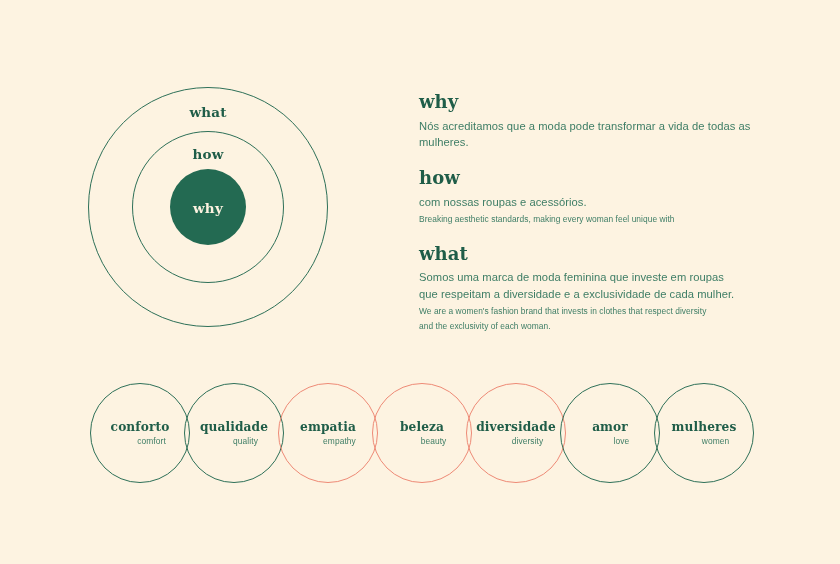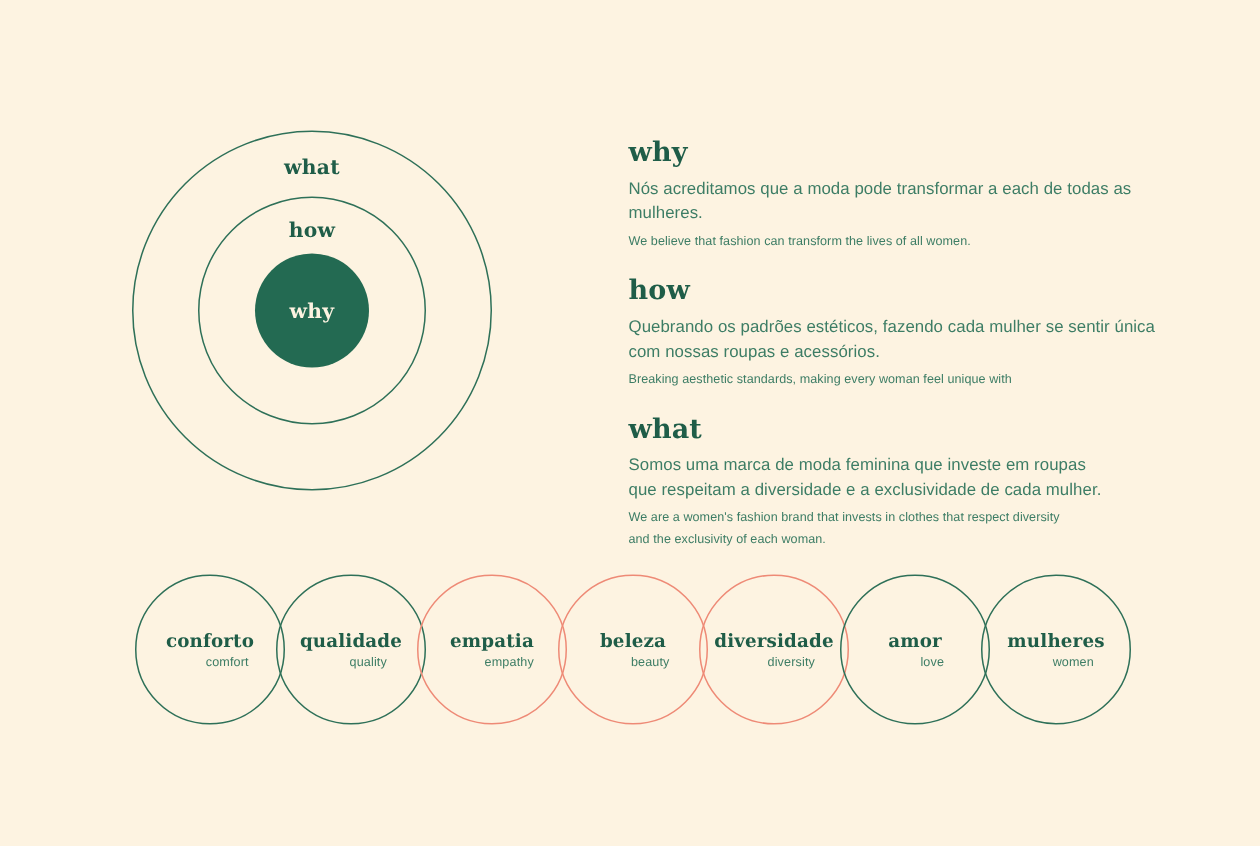--- a/index.html
+++ b/index.html
@@ -162,27 +162,25 @@
     <div class="gc-ring gc-core"></div>
     <div class="gc-label gc-label-what">what</div>
     <div class="gc-label gc-label-how">how</div>
     <div class="gc-label gc-label-why">why</div>
   </div>
 
   <div class="content">
 
     <div class="block">
       <h2 class="block-heading">why</h2>
-      <p class="line-pt">Nós acreditamos que a moda pode transformar a each de todas as mulheres.</p>
-      <p class="line-en">We believe that fashion can transform the lives of all women.</p>
+      <p class="line-pt">Nós acreditamos que a moda pode transformar a vida de todas as mulheres.</p>
     </div>
 
     <div class="block">
       <h2 class="block-heading">how</h2>
-      <p class="line-pt">Quebrando os padrões estéticos, fazendo cada mulher se sentir única</p>
       <p class="line-pt">com nossas roupas e acessórios.</p>
       <p class="line-en">Breaking aesthetic standards, making every woman feel unique with</p>
     </div>
 
     <div class="block">
       <h2 class="block-heading">what</h2>
       <p class="line-pt">Somos uma marca de moda feminina que investe em roupas</p>
       <p class="line-pt">que respeitam a diversidade e a exclusividade de cada mulher.</p>
       <p class="line-en">We are a women's fashion brand that invests in clothes that respect diversity</p>
       <p class="line-en">and the exclusivity of each woman.</p>

